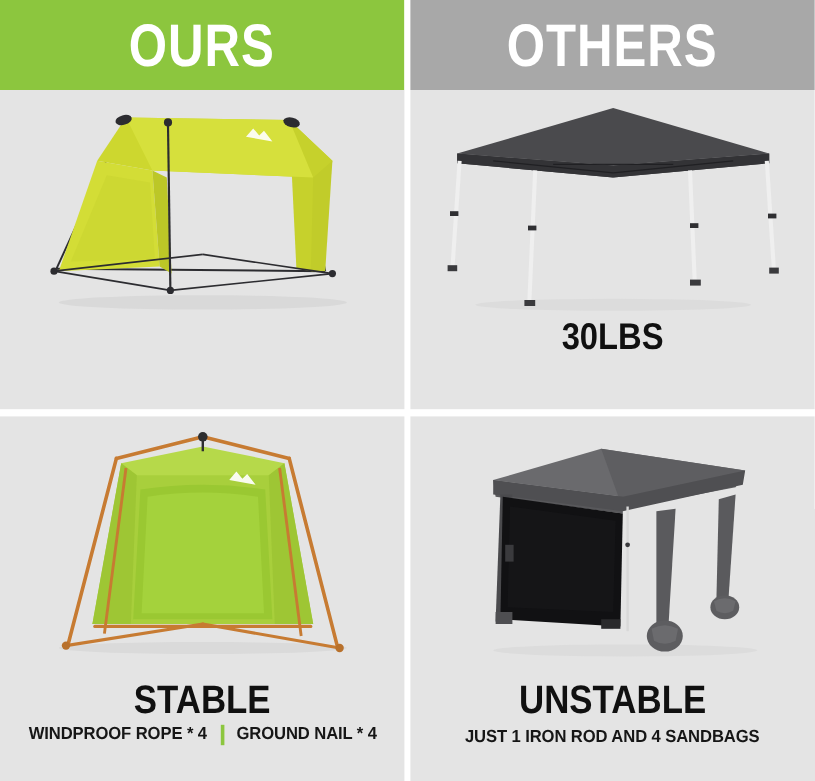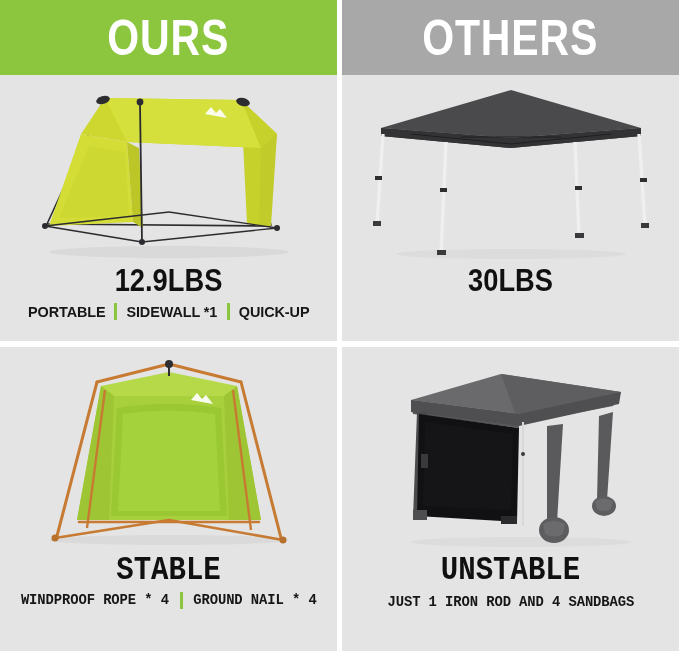--- a/index.html
+++ b/index.html
@@ -104,21 +104,21 @@
   .feat-sm { font-size: 14.6px; }
   .sep {
     display: inline-block;
     width: 3px;
     height: 17px;
     background: #8cc63e;
     flex: 0 0 auto;
   }
   .sep-dark { background: #111111; width: 2px; }
 
-  .row2 .caption-block { margin-top: 2px; font-family: Liberation Mono, monospace; }
+  .row2 .caption-block { margin-top: 14px; }
 </style>
 </head>
 <body>
 
 <div class="board">
 
   <div class="header header-ours">
     <div class="header-text">OURS</div>
   </div>
   <div class="gap-col"></div>
@@ -167,30 +167,20 @@
         <circle cx="268" cy="152" r="3" fill="#2c2c30"></circle>
         <circle cx="133" cy="166" r="3" fill="#2c2c30"></circle>
 
         <ellipse cx="94" cy="24" rx="7" ry="4" fill="#2c2c30" transform="rotate(-16 94 24)"></ellipse>
         <ellipse cx="234" cy="26" rx="7" ry="4" fill="#2c2c30" transform="rotate(14 234 26)"></ellipse>
 
         <g fill="#ffffff" opacity="0.9">
           <path d="M196 38 l6 -7 l5 6 l4 -4 l7 9 z"></path>
         </g>
       </svg>
-    </div>
-    <div class="caption-block">
-      <div class="headline">12.9LBS</div>
-      <div class="features">
-        <span class="feat">PORTABLE</span>
-        <span class="sep"></span>
-        <span class="feat">SIDEWALL *1</span>
-        <span class="sep"></span>
-        <span class="feat">QUICK-UP</span>
-      </div>
     </div>
   </div>
 
   <div class="gap-col"></div>
 
   <div class="panel">
     <div class="art" style="height:190px;">
       <svg width="320" height="188" viewBox="0 0 320 188">
         <ellipse cx="160" cy="178" rx="115" ry="5" fill="#dcdcdc"></ellipse>
 

